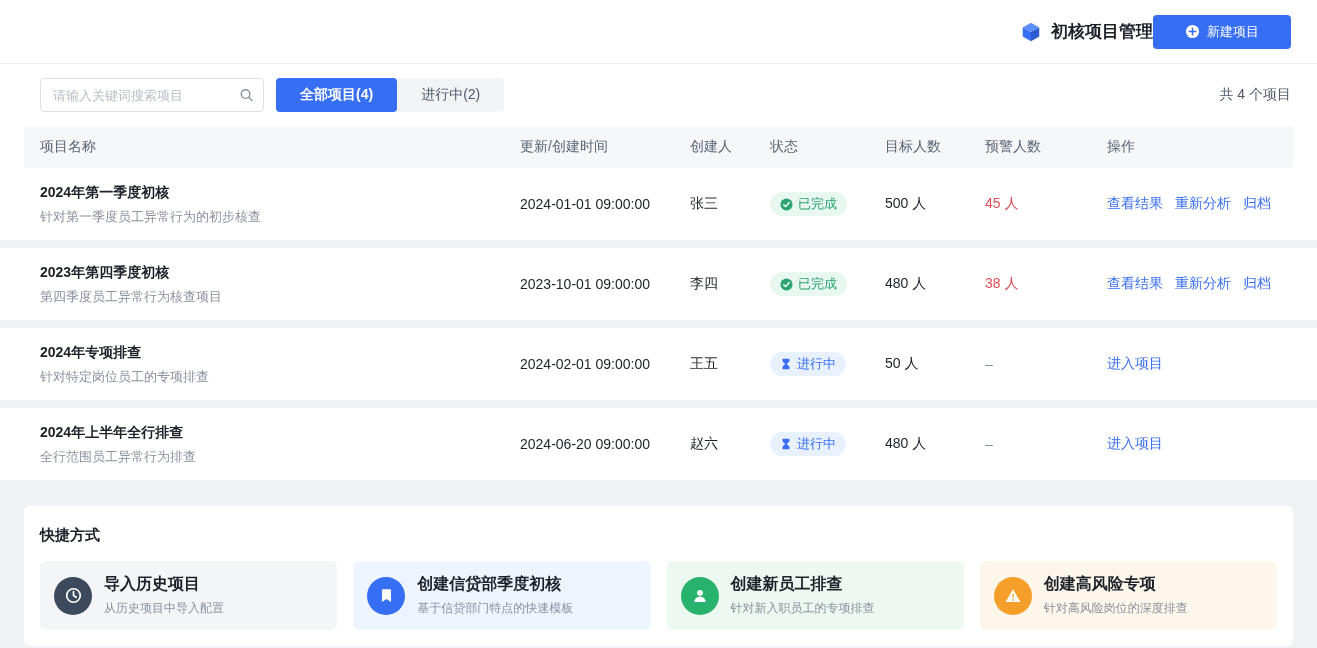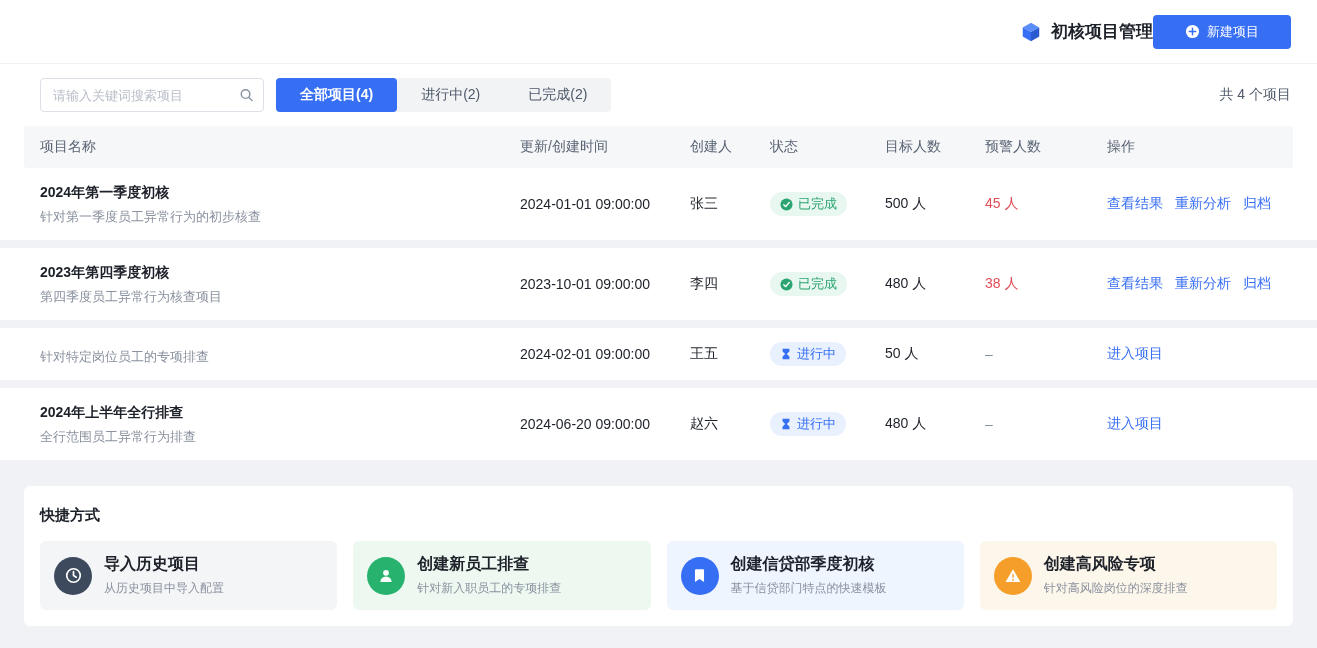--- a/index.html
+++ b/index.html
@@ -137,21 +137,20 @@
       <span class="search-icon">
         <svg width="15" height="15" viewBox="0 0 16 16" fill="none" stroke="#86909c" stroke-width="1.5">
           <circle cx="7" cy="7" r="4.6"></circle>
             <path d="M10.6 10.6 14 14" stroke-linecap="round"></path>
         </svg>
       </span>
     </div>
     <div class="tabs">
       <button class="tab active">全部项目(4)</button>
       <button class="tab">进行中(2)</button>
-      <button class="tab">已完成(2)</button>
     </div>
     <div class="total">共 4 个项目</div>
   </div>
 
   <div class="thead">
     <div>项目名称</div>
     <div>更新/创建时间</div>
     <div>创建人</div>
     <div>状态</div>
     <div>目标人数</div>
@@ -210,20 +209,21 @@
     <div class="cell actions">
       <a>查看结果</a>
       <a>重新分析</a>
       <a>归档</a>
     </div>
   </div>
   <div class="gap"></div>
 
   <div class="trow">
     <div class="cell">
+      <div class="pname">2024年专项排查</div>
       <div class="pdesc">针对特定岗位员工的专项排查</div>
     </div>
     <div class="cell">2024-02-01 09:00:00</div>
     <div class="cell">王五</div>
     <div class="cell">
       <span class="badge progress">
         <span class="badge-icon">
           <svg width="12" height="12" viewBox="0 0 14 14" fill="#366ef4">
               <path d="M3 1h8v3.1L7.9 7 11 9.9V13H3V9.9L6.1 7 3 4.1z"></path>
             </svg>
@@ -274,42 +274,42 @@
           <circle cx="9" cy="9" r="6.4"></circle>
             <path d="M9 5.4V9l2.6 1.6" stroke-linecap="round"></path>
         </svg>
       </span>
       <div class="stext">
         <div class="stitle">导入历史项目</div>
         <div class="sdesc">从历史项目中导入配置</div>
       </div>
     </div>
 
+    <div class="scard theme-blue">
+      <span class="scircle">
+        <svg width="17" height="17" viewBox="0 0 18 18">
+          <path fill="#fff" d="M5.2 2.5h7.6a1 1 0 0 1 1 1V16L9 12.7 4.2 16V3.5a1 1 0 0 1 1-1z"></path>
+        </svg>
+      </span>
+      <div class="stext">
+        <div class="stitle">创建信贷部季度初核</div>
+        <div class="sdesc">基于信贷部门特点的快速模板</div>
+      </div>
+    </div>
+
     <div class="scard theme-green">
       <span class="scircle">
         <svg width="18" height="18" viewBox="0 0 18 18" fill="#fff">
           <circle cx="9" cy="5.8" r="2.9"></circle>
             <path d="M3.4 15a5.6 5.6 0 0 1 11.2 0z"></path>
         </svg>
       </span>
       <div class="stext">
         <div class="stitle">创建新员工排查</div>
         <div class="sdesc">针对新入职员工的专项排查</div>
-      </div>
-    </div>
-
-    <div class="scard theme-blue">
-      <span class="scircle">
-        <svg width="17" height="17" viewBox="0 0 18 18">
-          <path fill="#fff" d="M5.2 2.5h7.6a1 1 0 0 1 1 1V16L9 12.7 4.2 16V3.5a1 1 0 0 1 1-1z"></path>
-        </svg>
-      </span>
-      <div class="stext">
-        <div class="stitle">创建信贷部季度初核</div>
-        <div class="sdesc">基于信贷部门特点的快速模板</div>
       </div>
     </div>
 
     <div class="scard theme-orange">
       <span class="scircle">
         <svg width="18" height="18" viewBox="0 0 18 18">
           <path fill="#fff" d="M9 2.2 16.4 15H1.6z"></path>
           <rect x="8.3" y="6.8" width="1.4" height="4.2" rx="0.7" fill="#f59f2a"></rect>
           <circle cx="9" cy="12.9" r="0.95" fill="#f59f2a"></circle>
         </svg>

